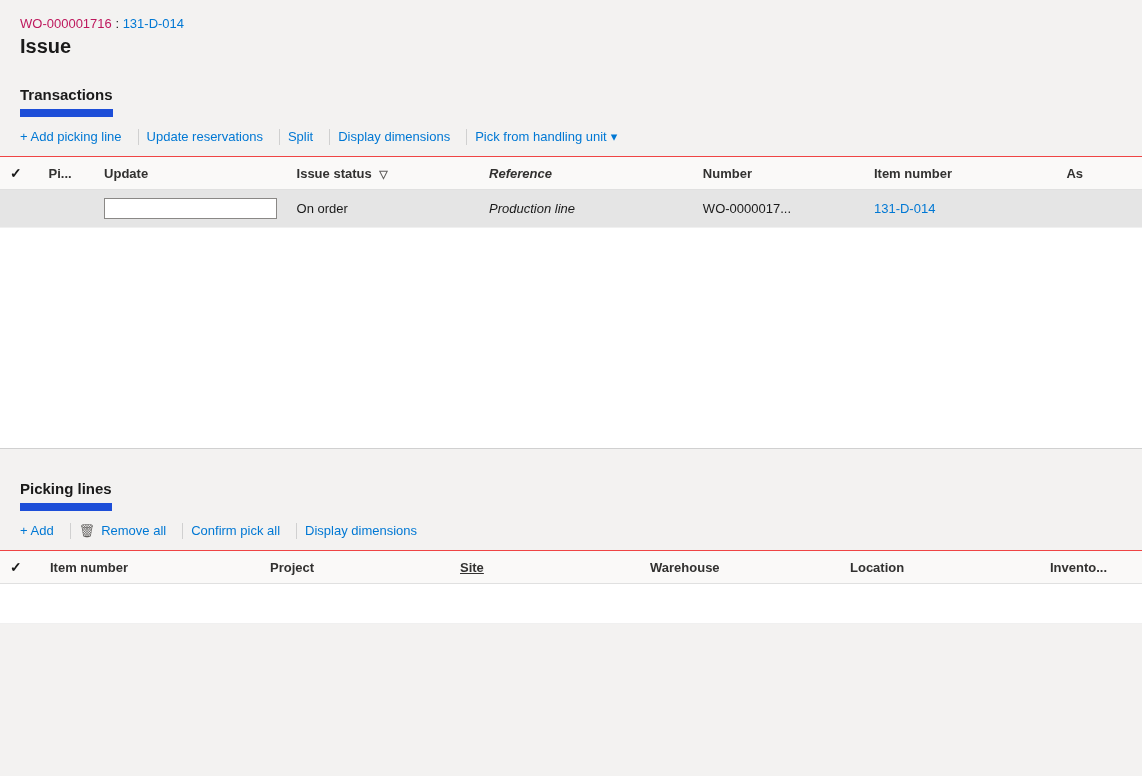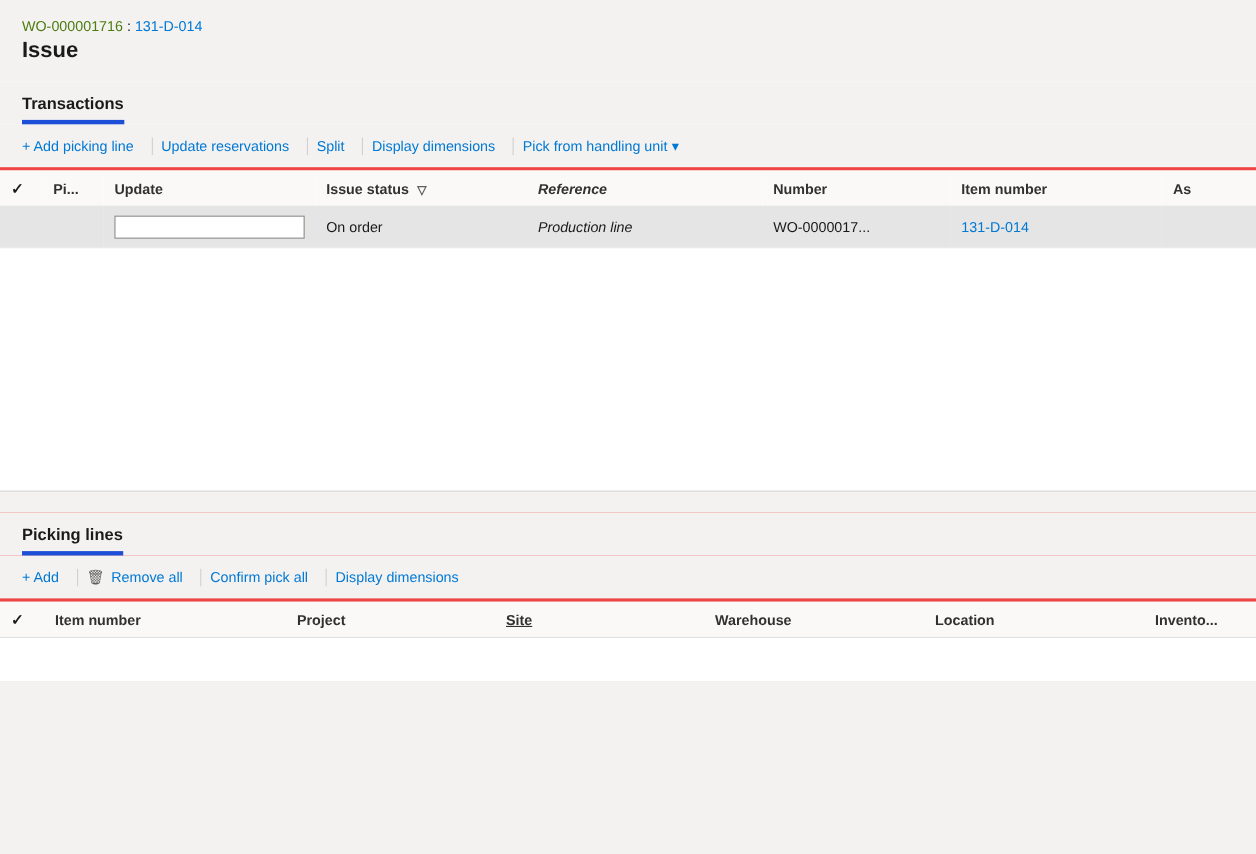--- a/index.html
+++ b/index.html
@@ -26,21 +26,21 @@
       font-size: 13px;
       color: #1a1a1a;
       margin-bottom: 4px;
     }
 
     .breadcrumb-title .separator {
       color: #1a1a1a;
     }
 
     .breadcrumb-title .wo-number {
-      color: #4d7c0f;
+      color: #be185d;
     }
 
     .breadcrumb-title .item-code {
       color: #0078d4;
     }
 
     .page-title {
       font-size: 20px;
       font-weight: 700;
       color: #1a1a1a;
@@ -56,32 +56,32 @@
     .section-header {
       padding: 12px 20px 0 20px;
       background: #f3f2f1;
     }
 
     .section-title {
       font-size: 15px;
       font-weight: 600;
       color: #1a1a1a;
       padding-bottom: 6px;
-      border-bottom: 4px solid #1d4ed8;
+      border-bottom: 8px solid #1d4ed8;
       display: inline-block;
       margin-bottom: 0;
     }
 
     .toolbar {
       display: flex;
       align-items: center;
       gap: 0;
       padding: 8px 20px;
       background: #f3f2f1;
-      border-bottom: 3px solid #ef4444;
+      border-bottom: 1px solid #ef4444;
     }
 
     .toolbar-btn {
       display: flex;
       align-items: center;
       gap: 4px;
       color: #0078d4;
       background: none;
       border: none;
       cursor: pointer;

